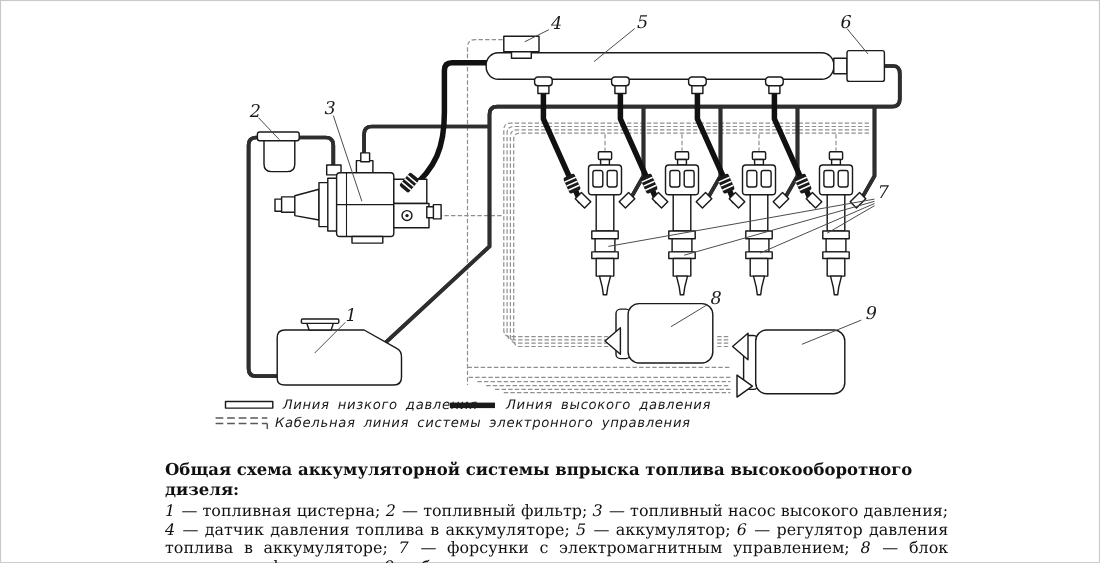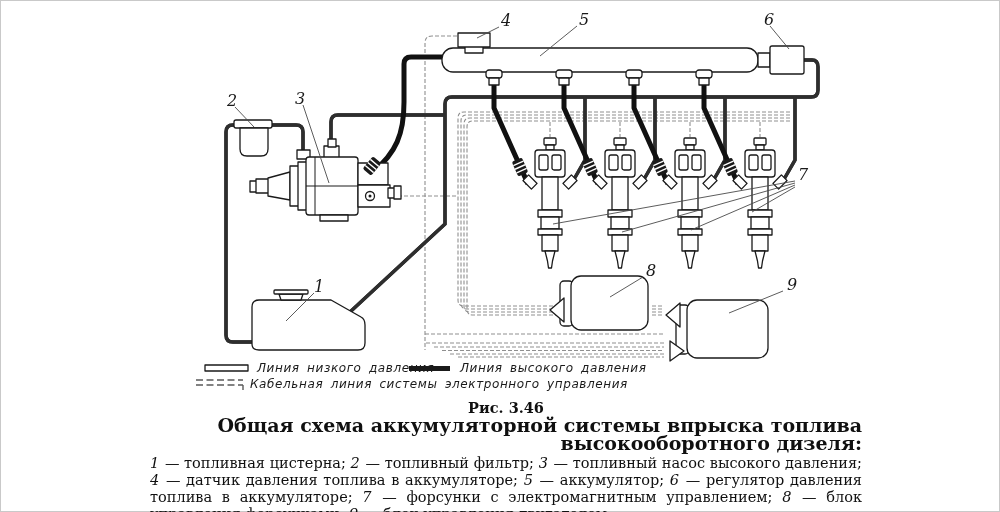--- a/index.html
+++ b/index.html
@@ -11,21 +11,21 @@
   .hp{fill:none;stroke:#111111;stroke-width:5;stroke-linejoin:round;}
   .cab{fill:none;stroke:#8f8f8f;stroke-width:1.1;stroke-dasharray:4 2;}
   .part{fill:#ffffff;stroke:#1a1a1a;stroke-width:1.3;stroke-linejoin:round;}
   .leader{stroke:#4a4a4a;stroke-width:0.9;fill:none;}
   .lbl{font:italic 16px "DejaVu Serif",serif;fill:#1a1a1a;}
   .legtext{font:italic 12px "DejaVu Sans",sans-serif;letter-spacing:.6px;word-spacing:3px;fill:#1a1a1a;}
   .legcab{fill:none;stroke:#5a5a5a;stroke-width:1.4;stroke-dasharray:7 3.5;}
   
   .caption{position:absolute;left:150px;top:400px;width:712px;color:#101010;}
   .fig-num{text-align:center;font-weight:bold;font-size:14.5px;line-height:16px;}
-  .fig-title{text-align:right;font-weight:bold;font-size:19px;line-height:18px;margin-top:0;}
+  .fig-title{text-align:left;font-weight:bold;font-size:15px;line-height:18px;margin-top:18px;}
   .fig-desc{font-size:14.5px;line-height:17px;text-align:justify;margin-top:3px;}
   .fig-desc i{padding-right:1px;}
 </style>
 </head>
 <body>
 
 <div class="page">
 <svg width="1000" height="400" viewBox="0 0 1000 400">
   <defs>
     <g id="injector">
@@ -187,17 +187,16 @@
     <rect class="part" x="205" y="365" width="43" height="6"></rect>
     <text class="legtext" x="257" y="372">Линия низкого давления</text>
     <rect x="409" y="366" width="41" height="5" fill="#1a1a1a"></rect>
     <text class="legtext" x="460" y="372">Линия высокого давления</text>
     <path class="legcab" d="M 196,380 H 243 M 196,385 H 243 M 243,385 V 390"></path>
     <text class="legtext" x="250" y="388">Кабельная линия системы электронного управления</text>
   </g>
 </svg>
 
 <div class="caption">
-  <div class="fig-num">Рис. 3.46</div>
   <div class="fig-title">Общая схема аккумуляторной системы впрыска топлива высокооборотного дизеля:</div>
   <div class="fig-desc"><i>1</i> — топливная цистерна; <i>2</i> — топливный фильтр; <i>3</i> — топливный насос высокого давления; <i>4</i> — датчик давления топлива в аккумуляторе; <i>5</i> — аккумулятор; <i>6</i> — регулятор давления топлива в аккумуляторе; <i>7</i> — форсунки с электромагнитным управлением; <i>8</i> — блок управления форсунками; <i>9</i> — блок управления двигателем.</div>
 </div>
 </div>
 
 </body></html>

